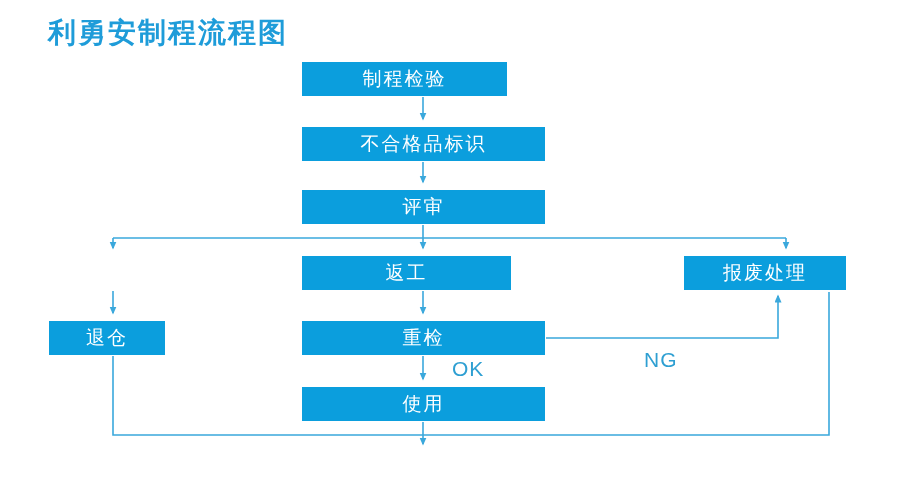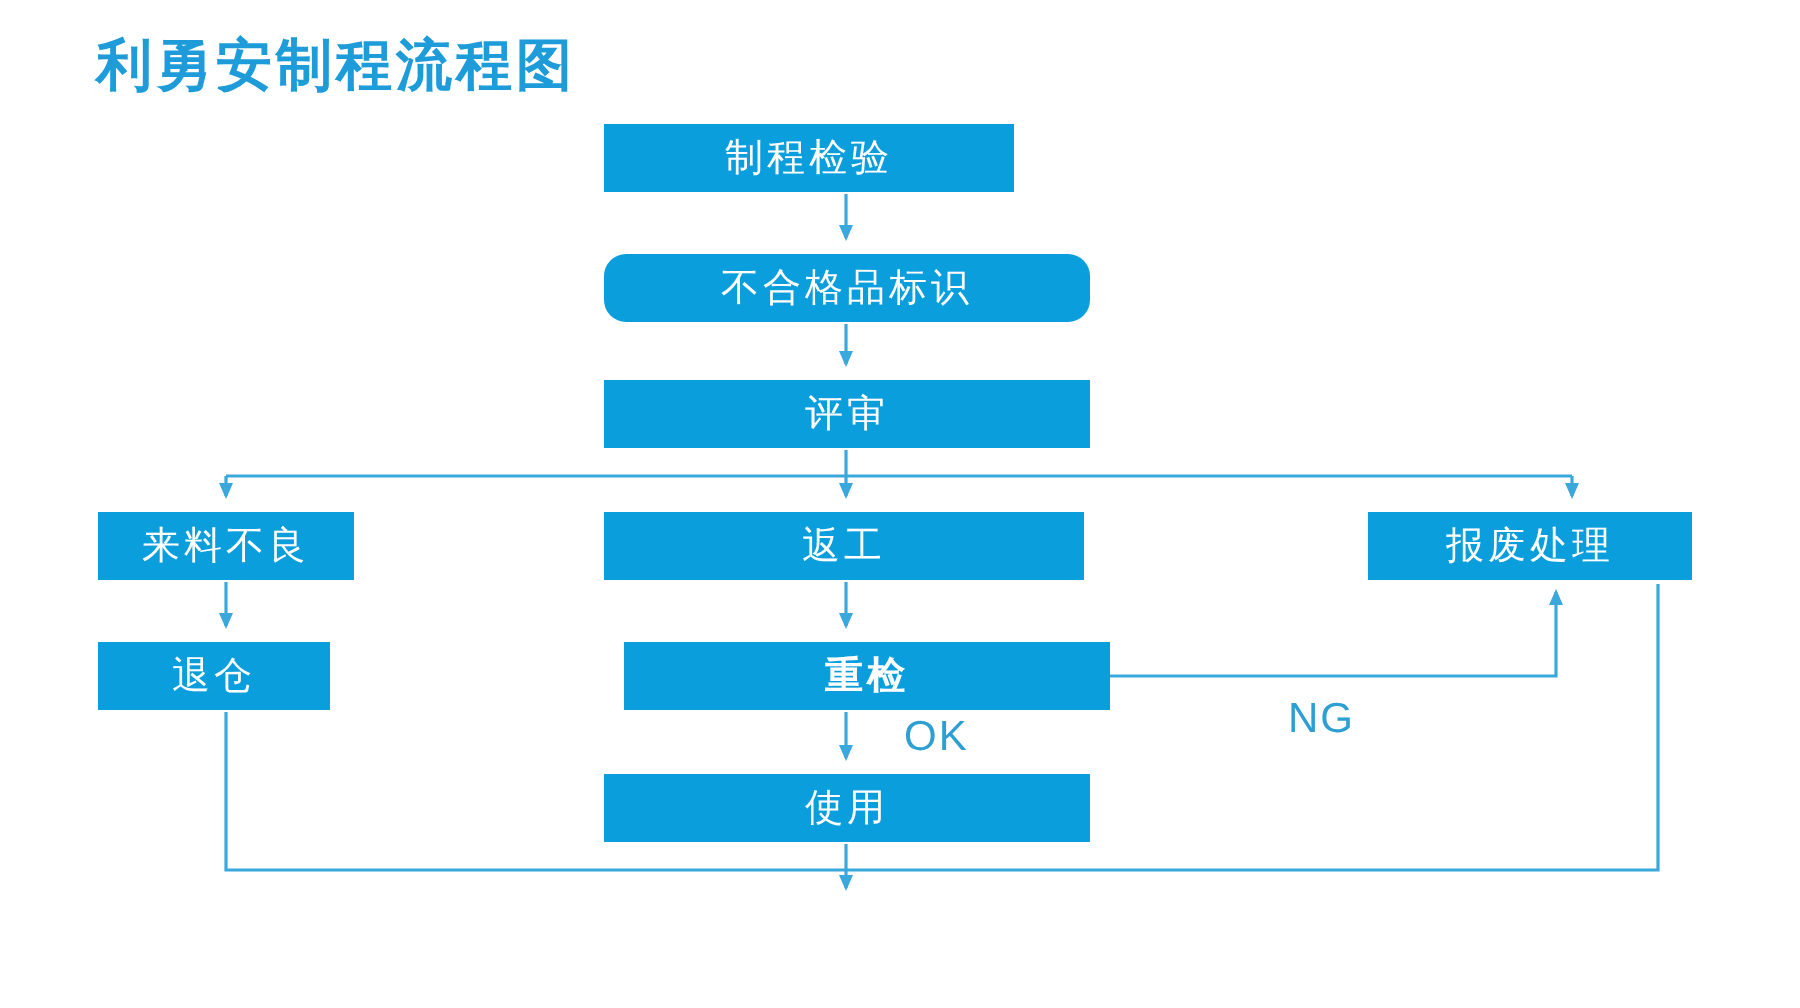--- a/index.html
+++ b/index.html
@@ -20,24 +20,24 @@
     position:absolute;
     height:34px;
     background:var(--node-fill,#0B9EDD);
     color:var(--node-text,#ffffff);
     font-size:19px;letter-spacing:2px;
     display:flex;align-items:center;justify-content:center;
     box-sizing:border-box;
   }
   
   #n-process-inspection            {left:302px;top:62px; width:205px;}
-  #n-nonconforming-identification  {left:302px;top:127px;width:243px;border-radius:11px;}
+  #n-nonconforming-identification  {left:302px;top:127px;width:243px;}
   #n-review                        {left:302px;top:190px;width:243px;}
-  #n-rework                        {left:302px;top:256px;width:240px;}
-  #n-recheck                       {left:312px;top:321px;width:243px;font-weight:bold;}
+  #n-rework                        {left:302px;top:256px;width:209px;}
+  #n-recheck                       {left:302px;top:321px;width:243px;}
   #n-use                           {left:302px;top:387px;width:243px;}
   #n-defect-improvement            {left:302px;top:452px;width:243px;}
   
   #n-incoming-material-defect      {left:49px; top:256px;width:128px;}
   #n-return-to-warehouse           {left:49px; top:321px;width:116px;}
   
   #n-scrap-disposal                {left:684px;top:256px;width:162px;}
 
   svg.flow{position:absolute;left:0;top:0;}
   .edge{
@@ -82,21 +82,20 @@
     <path class="edge" d="M423,422 L423,444" marker-end="url(#arr)"></path>
 
     <path class="edge" d="M546,338 L778,338 L778,296" marker-end="url(#arr)"></path>
 
     <path class="edge" d="M113,356 L113,435 L829,435 L829,292"></path>
   </svg>
 
   <div class="node" id="n-process-inspection">制程检验</div>
   <div class="node" id="n-nonconforming-identification">不合格品标识</div>
   <div class="node" id="n-review">评审</div>
-  <div class="node" id="n-incoming-material-defect">来料不良</div>
   <div class="node" id="n-rework">返工</div>
   <div class="node" id="n-scrap-disposal">报废处理</div>
   <div class="node" id="n-return-to-warehouse">退仓</div>
   <div class="node" id="n-recheck">重检</div>
   <div class="node" id="n-use">使用</div>
 
   <span class="edge-label" id="lbl-ok">OK</span>
   <span class="edge-label" id="lbl-ng">NG</span>
 
 </div>

